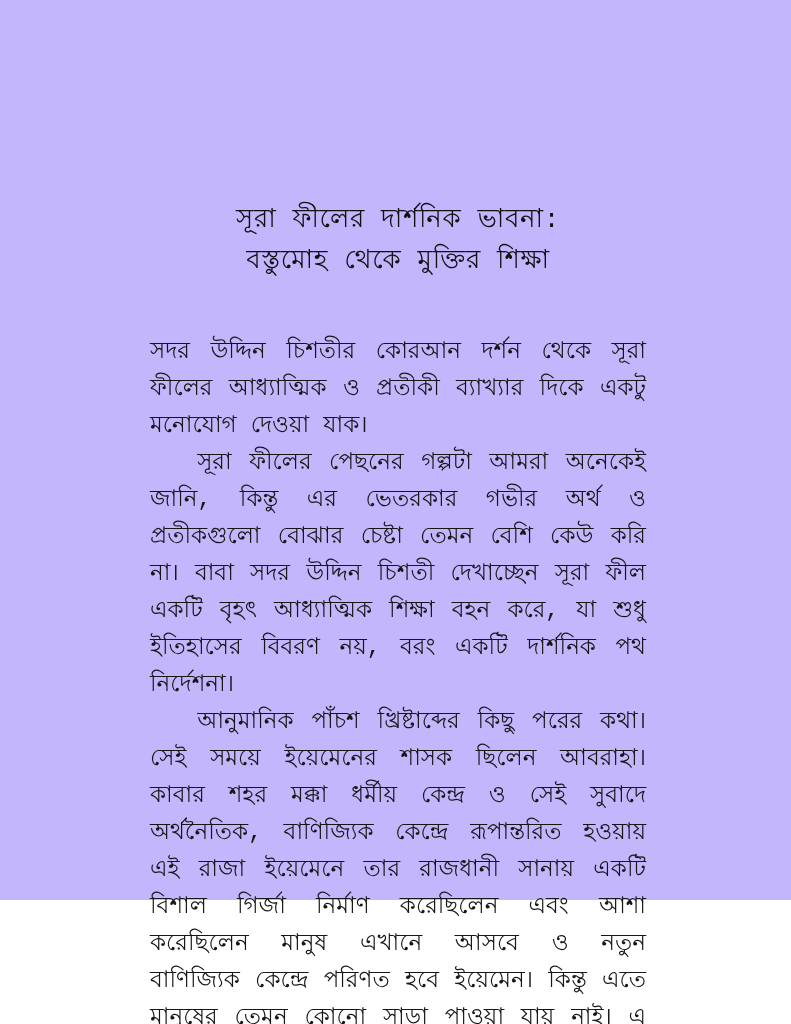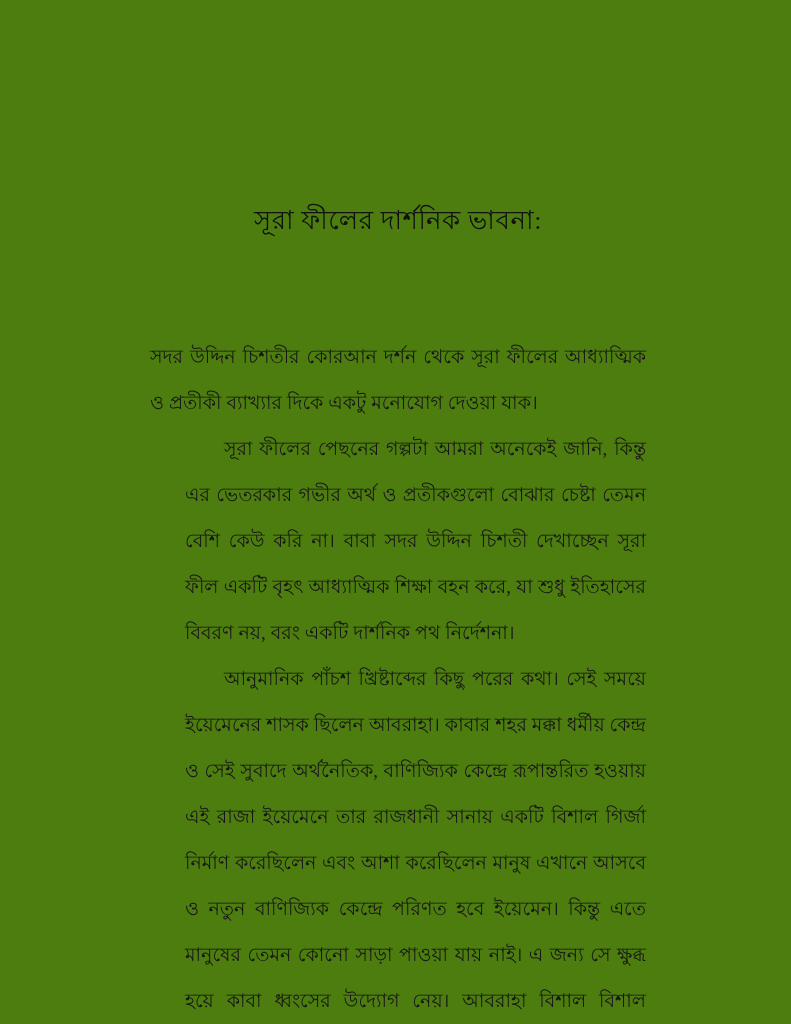--- a/index.html
+++ b/index.html
@@ -12,23 +12,24 @@
     width: 791px;
     height: 1024px;
     overflow: hidden;
     font-family: "Liberation Serif", "DejaVu Serif", serif;
     color: #131313;
   }
 
   .page {
     position: relative;
     width: 791px;
-    height: 1024px;
-    background: #4d7c0f;
+    height: 900px;
+    background: #c4b5fd;
     box-sizing: border-box;
+    font-family: Liberation Mono, monospace;
   }
 
   .content {
     position: absolute;
     left: 150px;
     top: 0;
     width: 496px;
   }
 
   .doc-title {
@@ -55,50 +56,50 @@
   .body-block {
     position: absolute;
     left: 0;
     top: 334px;
     width: 496px;
   }
 
   p.para {
     margin: 0 0 0 0;
     padding: 0;
-    font-size: 19px;
-    line-height: 46px;
+    font-size: 23px;
+    line-height: 37px;
     text-align: justify;
     text-justify: inter-word;
     color: #161616;
     word-spacing: 0.2px;
   }
   p.para.indent {
     text-indent: 2.05em;
   }
   p.para + p.para {
     margin-top: 0;
-    margin-left: 35px;
   }
 
   
   .content {
     -webkit-font-smoothing: antialiased;
   }
 </style>
 </head>
 <body>
 
 <div class="page">
 
   <div class="content">
 
     <div class="title-block">
       <h1 class="doc-title">
         <span class="title-line">সূরা ফীলের দার্শনিক ভাবনা:</span>
+        <span class="title-line">বস্তুমোহ থেকে মুক্তির শিক্ষা</span>
       </h1>
     </div>
 
     <div class="body-block">
       <p class="para">সদর উদ্দিন চিশতীর কোরআন দর্শন থেকে সূরা ফীলের আধ্যাত্মিক ও প্রতীকী ব্যাখ্যার দিকে একটু মনোযোগ দেওয়া যাক।</p>
       <p class="para indent">সূরা ফীলের পেছনের গল্পটা আমরা অনেকেই জানি, কিন্তু এর ভেতরকার গভীর অর্থ ও প্রতীকগুলো বোঝার চেষ্টা তেমন বেশি কেউ করি না। বাবা সদর উদ্দিন চিশতী দেখাচ্ছেন সূরা ফীল একটি বৃহৎ আধ্যাত্মিক শিক্ষা বহন করে, যা শুধু ইতিহাসের বিবরণ নয়, বরং একটি দার্শনিক পথ নির্দেশনা।</p>
       <p class="para indent">আনুমানিক পাঁচশ খ্রিষ্টাব্দের কিছু পরের কথা। সেই সময়ে ইয়েমেনের শাসক ছিলেন আবরাহা। কাবার শহর মক্কা ধর্মীয় কেন্দ্র ও সেই সুবাদে অর্থনৈতিক, বাণিজ্যিক কেন্দ্রে রূপান্তরিত হওয়ায় এই রাজা ইয়েমেনে তার রাজধানী সানায় একটি বিশাল গির্জা নির্মাণ করেছিলেন এবং আশা করেছিলেন মানুষ এখানে আসবে ও নতুন বাণিজ্যিক কেন্দ্রে পরিণত হবে ইয়েমেন। কিন্তু এতে মানুষের তেমন কোনো সাড়া পাওয়া যায় নাই। এ জন্য সে ক্ষুব্ধ হয়ে কাবা ধ্বংসের উদ্যোগ নেয়। আবরাহা বিশাল বিশাল ৯-১৩টি হাতি ও বহু সৈন্য নিয়ে কাবার অভিমুখে রওনা হয়। এরপর মূল সূরা শুরু হয়।</p>
     </div>
 
   </div>

